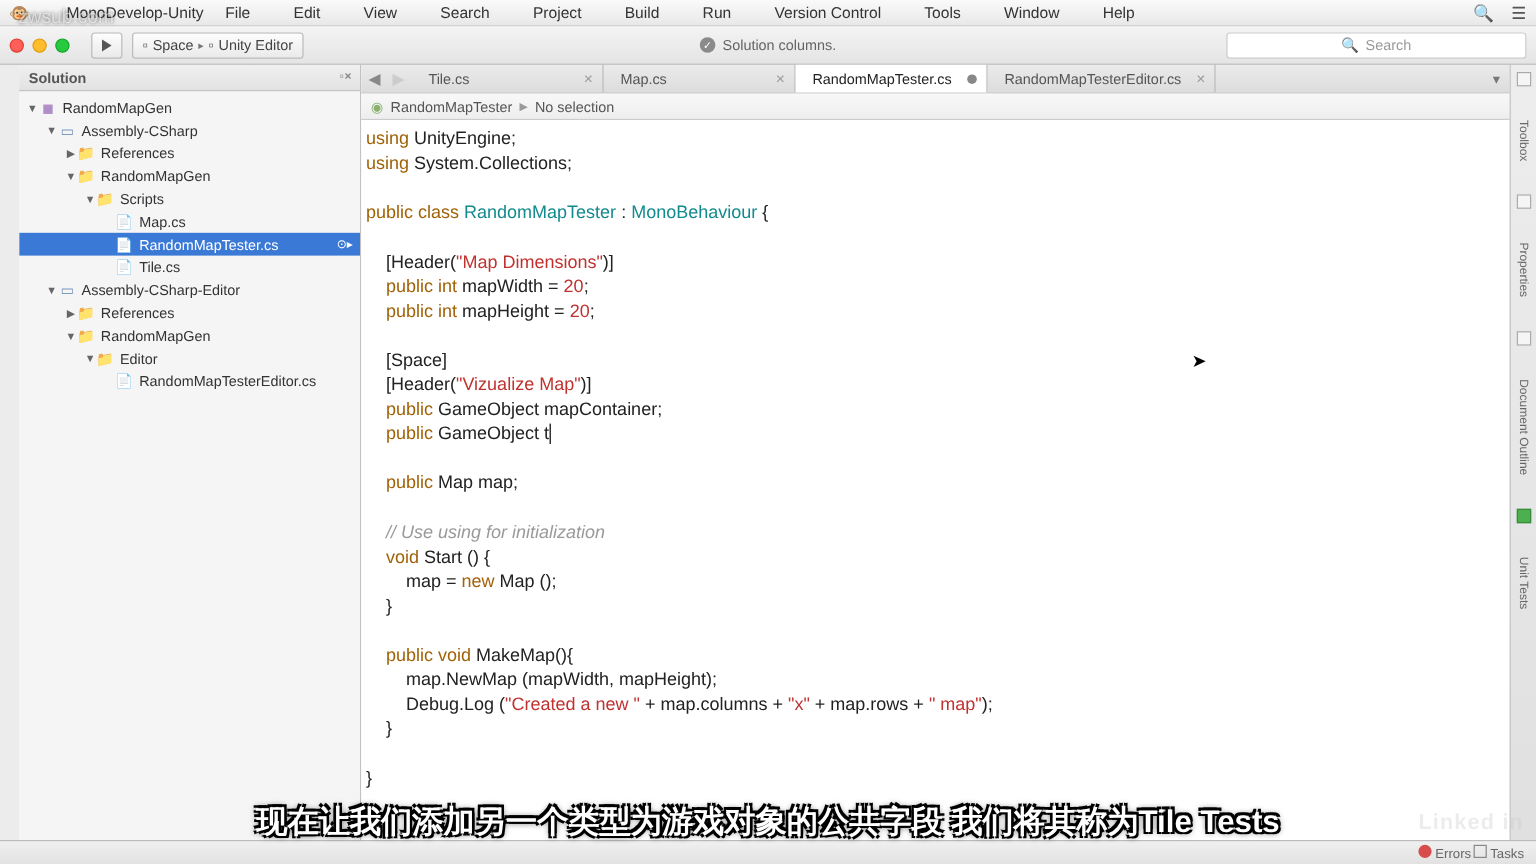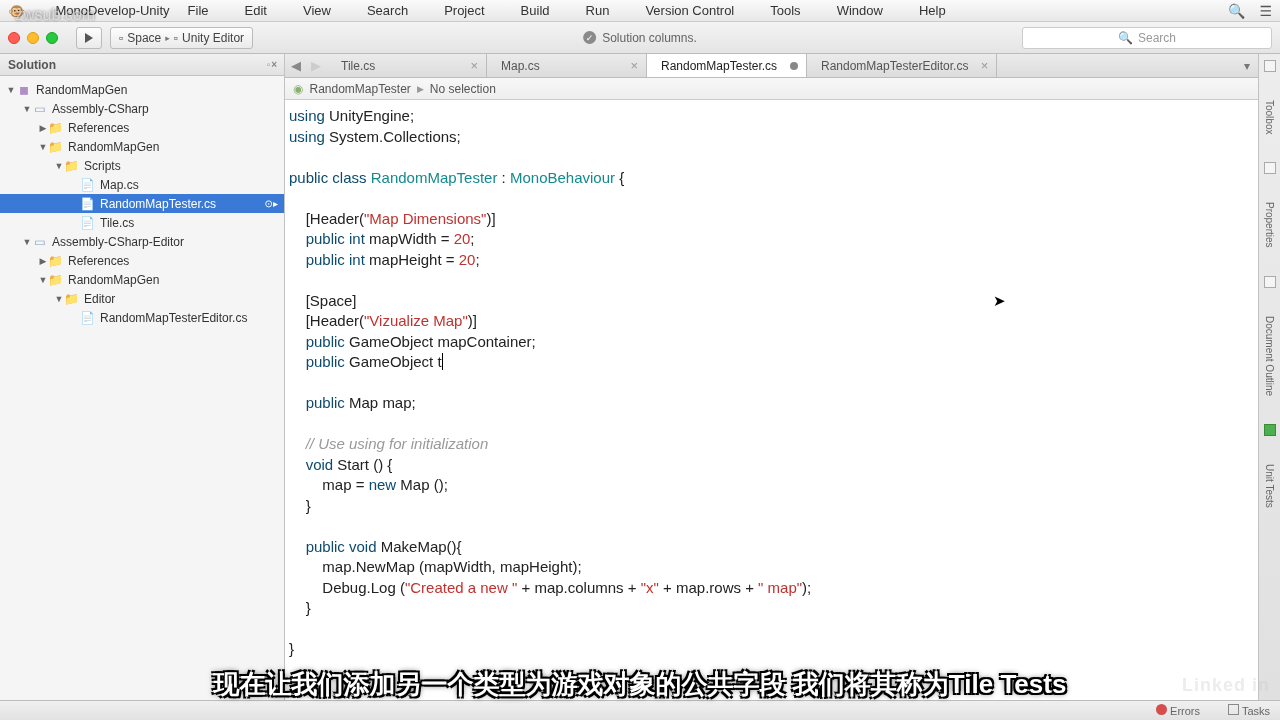--- a/index.html
+++ b/index.html
@@ -19,21 +19,21 @@
 .dot.y { background: #ffbd2e; border: 1px solid #e09e11; }
 .dot.g { background: #27c93f; border: 1px solid #12a626; }
 .tb-btn { height: 22px; padding: 0 8px; background: linear-gradient(#fdfdfd,#eaeaea); border: 1px solid #bbb; border-radius: 3px; display: inline-flex; align-items: center; gap: 4px; font-size: 12px; color: #444; }
 .play-icon { width:0;height:0;border-left:8px solid #555;border-top:5px solid transparent;border-bottom:5px solid transparent; }
 .caret { font-size: 9px; color: #777; }
 .status { position:absolute; left:50%; transform:translateX(-50%); display:flex; align-items:center; gap:6px; color:#646464; font-size:12px; }
 .check { width:13px;height:13px;border-radius:50%;background:#8a8a8a;color:#fff;display:inline-flex;align-items:center;justify-content:center;font-size:9px; }
 .search-box { margin-left:auto; width:250px; height:22px; background:#fff; border:1px solid #ccc; border-radius:3px; display:flex; align-items:center; justify-content:center; gap:5px; color:#999; font-size:12px; }
 
 
-.workspace { display:flex; height: calc(720px - 22px - 32px - 20px); }
+.workspace { display:flex; height: calc(720px - 22px - 32px - 20px); padding-left: 16px; }
 .sidepanel { width: 285px; background:#f5f5f5; border-right:1px solid #c2c2c2; display:flex; flex-direction:column; }
 .panel-header { height:22px; background:linear-gradient(#f0f0f0,#e2e2e2); border-bottom:1px solid #c2c2c2; display:flex; align-items:center; padding:0 8px; font-weight:600; font-size:12px; color:#555; }
 .panel-header .pin { margin-left:auto; font-size:10px; color:#888; letter-spacing:-1px; }
 .tree { padding: 4px 0; font-size: 12px; color:#333; overflow:auto; }
 .trow { display:flex; align-items:center; height:19px; padding-right:6px; white-space:nowrap; }
 .trow .arrow { width:10px; text-align:center; font-size:9px; color:#666; }
 .trow .ico { width:16px; text-align:center; font-size:12px; }
 .trow.sel { background:#3b79d6; color:#fff; }
 .trow.sel .arrow, .trow.sel .ico { color:#fff; }
 .fldr { color:#7f9cbe; }
@@ -49,35 +49,35 @@
 .tab .close { position:absolute; right:8px; color:#999; font-size:13px; }
 .tab .dirty { position:absolute; right:8px; width:8px;height:8px;border-radius:50%;background:#888; }
 .tab.dropdown { min-width:22px; padding:0; border-right:none; margin-left:auto; justify-content:center; color:#777; }
 .crumbs { height:22px; background:linear-gradient(#f8f8f8,#eee); border-bottom:1px solid #ccc; display:flex; align-items:center; padding:0 8px; gap:6px; font-size:12px; color:#555; }
 .crumbs .c-ico { color:#8ab06f; }
 .crumbs .sep { color:#999; font-size:9px; }
 
 .code-area { flex:1; display:flex; font-family: Menlo, Monaco, Consolas, monospace; font-size:15px; line-height:20.5px; overflow:hidden; position:relative; }
 .gutter { width:55px; text-align:right; padding:6px 10px 6px 0; color:#b5b5b5; background:#fff; user-select:none; }
 .code { flex:1; padding:6px 0 6px 4px; white-space:pre; color:#222; position:relative; }
-.k-blue { color:#0c4a6e; }
+.k-blue { color:#a16207; }
 .k-teal { color:#138a8e; }
 .k-str { color:#c0322f; }
 .k-cmt { color:#9a9a9a; font-style:italic; }
 .cursor { border-left:1px solid #000; animation:blink 1s step-end infinite; }
 @keyframes blink { 50% { border-color:transparent; } }
 
 
 .rightrail { width:22px; background:linear-gradient(#ededed,#e0e0e0); border-left:1px solid #c2c2c2; display:flex; flex-direction:column; align-items:center; gap:28px; padding-top:6px; font-size:10px; color:#666; }
 .rail-label { writing-mode:vertical-rl; }
 .rail-sq { width:12px;height:12px;border:1px solid #aaa;background:#f5f5f5; }
 .rail-sq.green { background:#4caf50; border-color:#3a8a3a; }
 
 
-.statusbar { height:20px; background:linear-gradient(#f0f0f0,#e2e2e2); border-top:1px solid #bcbcbc; display:flex; align-items:center; justify-content:flex-end; padding:0 10px; gap:28px; font-size:11px; color:#666; }
+.statusbar { height:20px; background:linear-gradient(#f0f0f0,#e2e2e2); border-top:1px solid #bcbcbc; display:flex; align-items:center; justify-content:flex-end; padding:0 10px; gap:2px; font-size:11px; color:#666; }
 .err-ico { width:11px;height:11px;border-radius:50%;background:#d94c4c;display:inline-block; }
 .task-ico { width:11px;height:11px;border:1.5px solid #888;display:inline-block; }
 
 
 .subtitle { position:absolute; left:50%; bottom:18px; transform:translateX(-50%); color:#fff; font-size:26px; font-weight:700; text-shadow: -2px -2px 0 #000, 2px -2px 0 #000, -2px 2px 0 #000, 2px 2px 0 #000, 0 0 6px #000; white-space:nowrap; pointer-events:none; }
 .watermark { position:absolute; top:6px; left:15px; color:rgba(255,255,255,0.55); font-size:16px; font-weight:400; text-shadow:0 0 3px rgba(0,0,0,.6); pointer-events:none; }
 .brand { position:absolute; right:10px; bottom:24px; color:rgba(200,200,200,.35); font-size:18px; font-weight:700; letter-spacing:1px; pointer-events:none; }
 
 .mouse-ptr { position:absolute; left:993px; top:292px; font-size:15px; color:#000; pointer-events:none; }
 </style>

